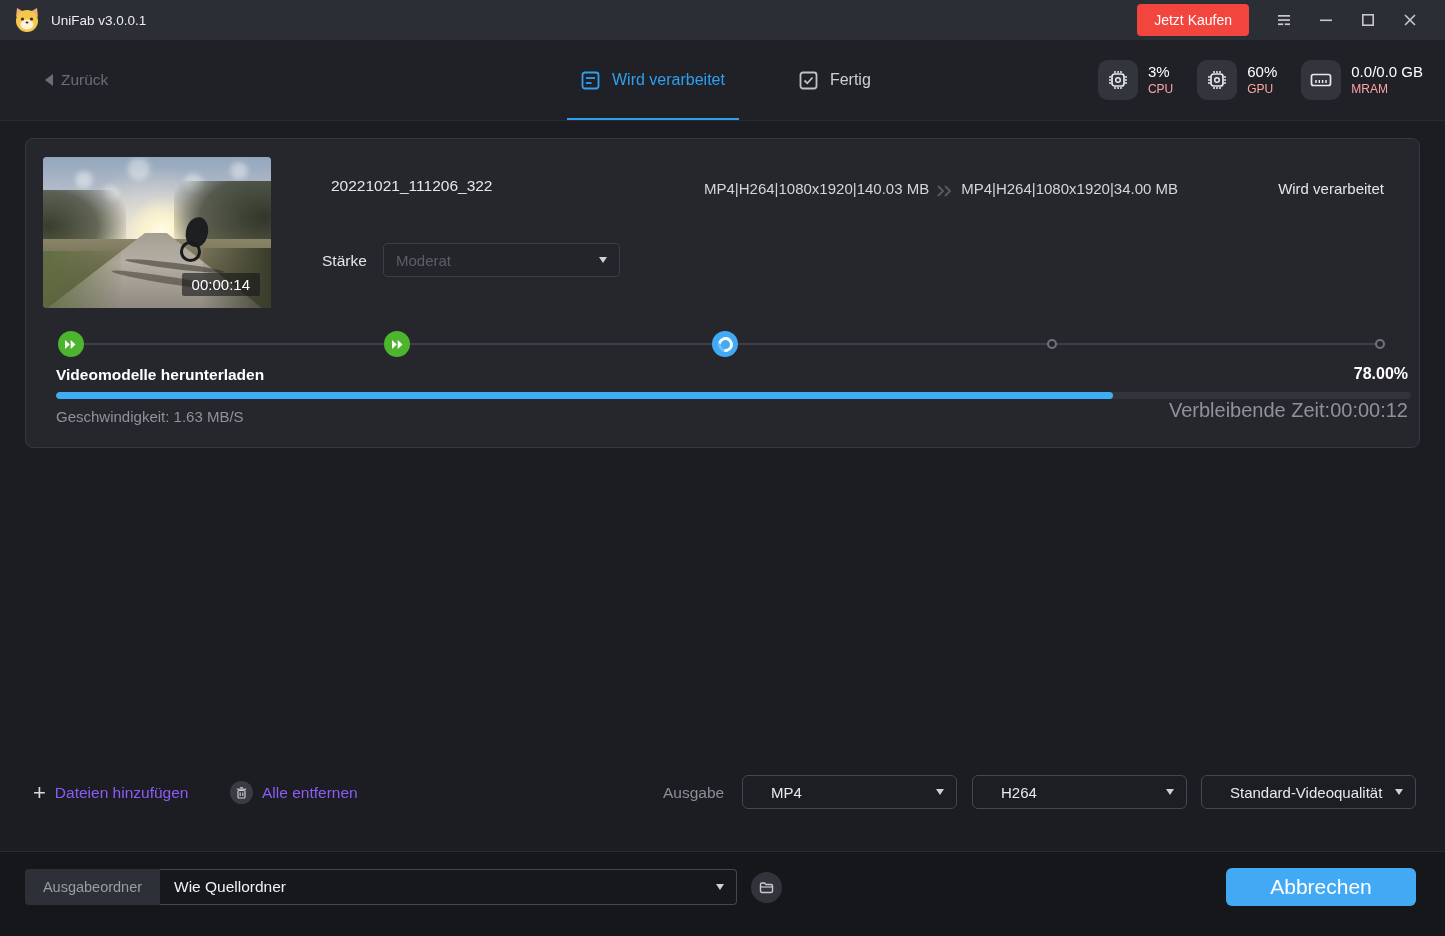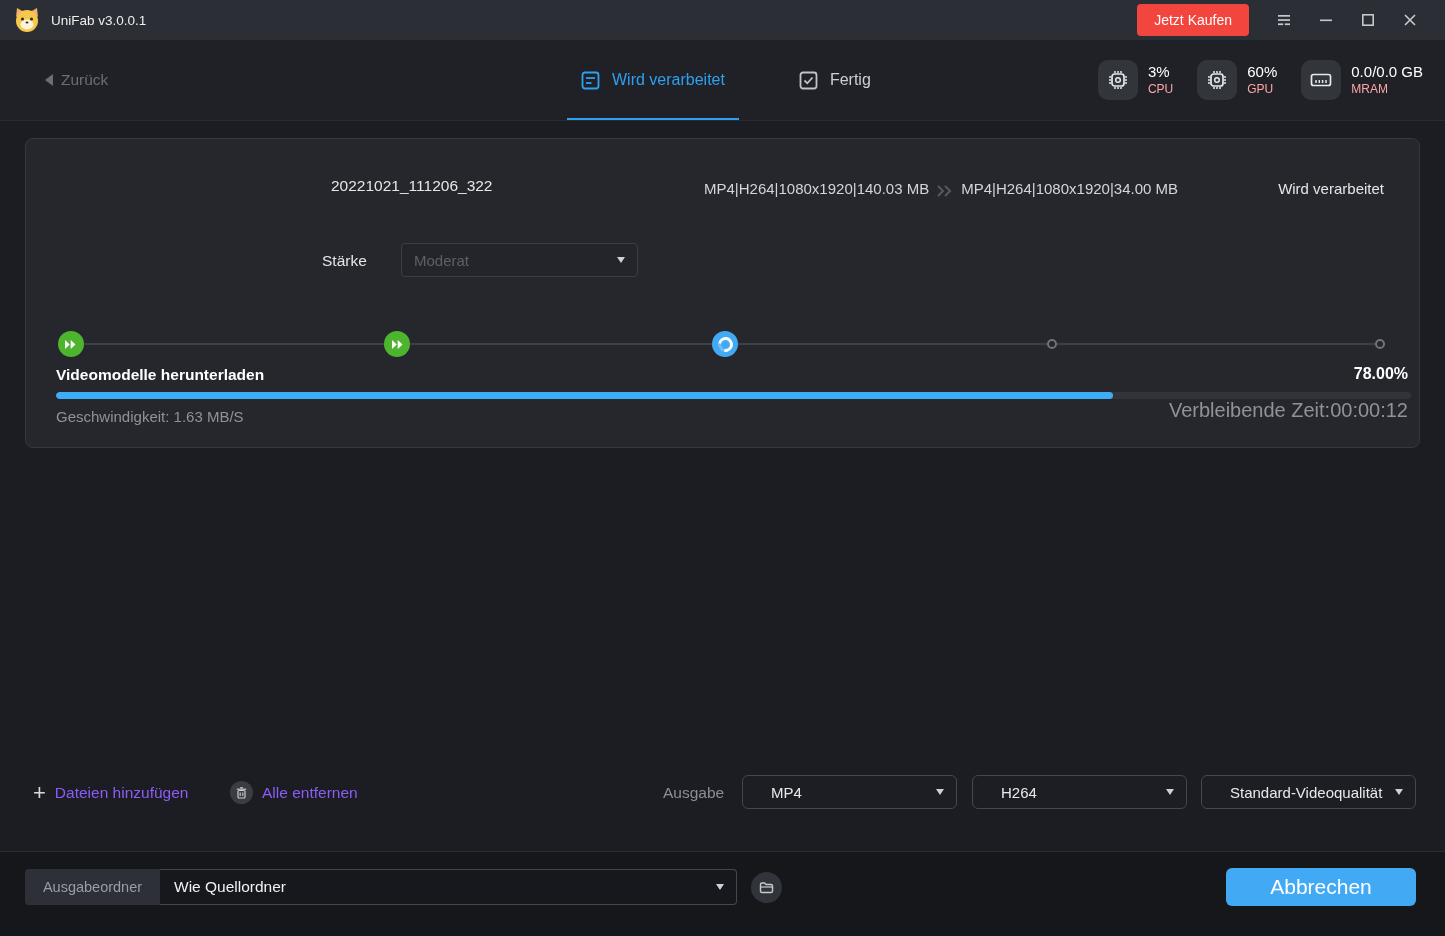--- a/index.html
+++ b/index.html
@@ -67,21 +67,21 @@
   .duration-badge { position:absolute; right:11px; bottom:12px; height:23px; line-height:23px; padding:0 10px; background:rgba(22,22,26,0.62); color:#fff; font-size:15px; border-radius:2px; }
 
   .file-name { position:absolute; left:305px; top:38px; font-size:15.5px; color:#e6e7e9; }
   .format-row { position:absolute; left:678px; right:35px; top:38px; height:20px; display:flex; align-items:flex-end; }
   .format-text { font-size:15px; color:#d3d5d9; white-space:nowrap; }
   .format-arrow { margin:0 7px; display:flex; align-items:center; }
   .format-spacer { flex:1; }
   .task-status { font-size:15px; color:#e4e5e8; white-space:nowrap; }
 
   .strength-label { position:absolute; left:296px; top:113px; font-size:15.5px; color:#e4e5e8; }
-  .strength-select { position:absolute; left:375px; top:104px; width:237px; height:34px; border:1px solid #3c3e45; border-radius:4px; background:#24252b; display:flex; align-items:center; padding:0 12px; cursor:pointer; }
+  .strength-select { position:absolute; left:357px; top:104px; width:237px; height:34px; border:1px solid #3c3e45; border-radius:4px; background:#24252b; display:flex; align-items:center; padding:0 12px; cursor:pointer; }
   .strength-value { font-size:15px; color:#5c5f67; flex:1; }
   .caret { width:0; height:0; border-left:4.5px solid transparent; border-right:4.5px solid transparent; border-top:6px solid #cfd1d6; }
 
   .steps-track { position:absolute; left:30px; top:192px; width:1355px; height:26px; }
   .steps-line { position:absolute; left:15px; width:1309px; top:12px; height:2px; background:#3e4047; }
   .step { position:absolute; top:13px; transform:translate(-50%,-50%); display:flex; align-items:center; justify-content:center; }
   .step.completed { width:26px; height:26px; border-radius:50%; background:#4db52d; }
   .step.completed svg { width:13px; height:11px; }
   .step.active { width:26px; height:26px; border-radius:50%; background:#42aaf5; }
   .spinner { width:15px; height:15px; border-radius:50%; border:3px solid rgba(255,255,255,0.95); border-left-color:rgba(255,255,255,0.25); transform:rotate(-35deg); }
@@ -253,20 +253,35 @@
         </div>
         <div class="stat-col">
           <span class="stat-value">0.0/0.0 GB</span>
           <span class="stat-label">MRAM</span>
         </div>
       </div>
     </div>
   </div>
 
   <div class="card">
+    <div class="thumb">
+      <div class="sky"></div>
+      <div class="clouds"></div>
+      <div class="sun"></div>
+      <div class="trees-left"></div>
+      <div class="trees-right"></div>
+      <div class="ground"></div>
+      <div class="road"></div>
+      <div class="grass-left"></div>
+      <div class="grass-right"></div>
+      <div class="road-shadow1"></div>
+      <div class="road-shadow2"></div>
+      <div class="cyclist"></div>
+      <div class="duration-badge">00:00:14</div>
+    </div>
 
     <div class="file-name">20221021_111206_322</div>
 
     <div class="format-row">
       <span class="format-text">MP4|H264|1080x1920|140.03 MB</span>
       <span class="format-arrow">
         <svg width="18" height="12" viewBox="0 0 18 12">
           <path d="M2 1 L7 6 L2 11" fill="none" stroke="#55585f" stroke-width="2"></path>
           <path d="M9 1 L14 6 L9 11" fill="none" stroke="#55585f" stroke-width="2"></path>
         </svg>

